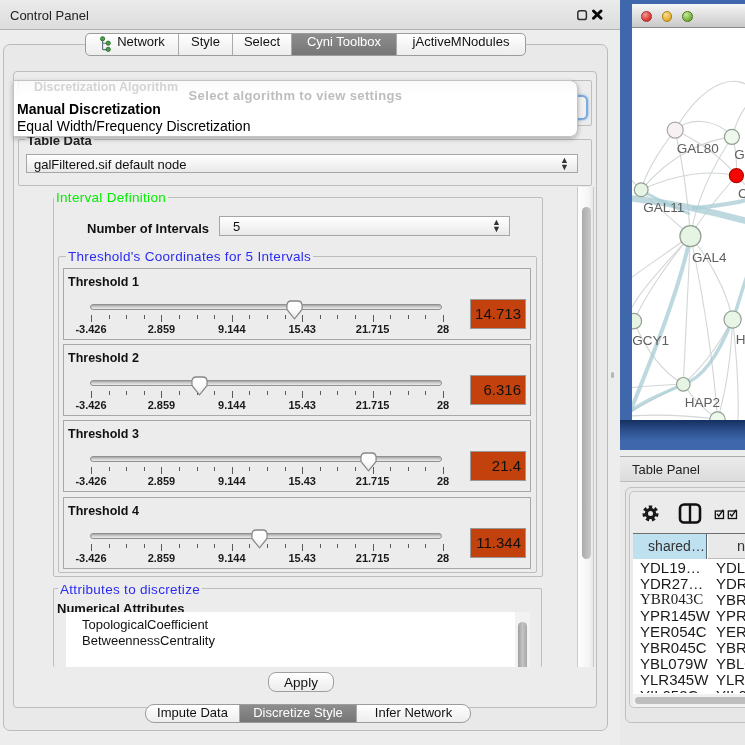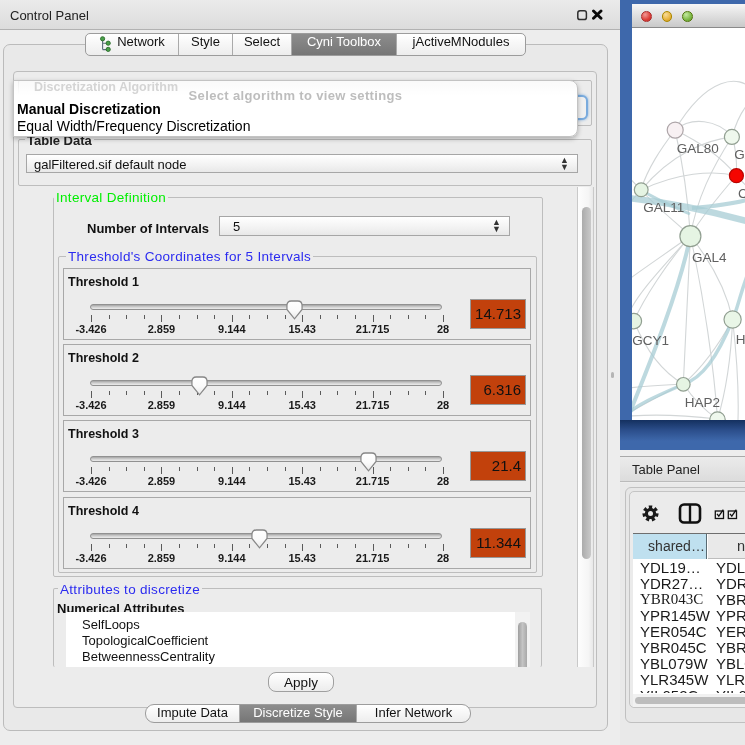--- a/index.html
+++ b/index.html
@@ -309,21 +309,20 @@
       </defs>
       <path d="M1 5.5 Q1 1 5.5 1 L12.5 1 Q17 1 17 5.5 L17 9.5 L9 18.8 L1 9.5 Z" fill="url(#g496.5)" stroke="#878787" stroke-width="1.3"></path>
     </svg>
     <div class="abs vfield" style="left:470px; top:527.5px; width:56px; height:30px;">11.344</div>
   </div>
 
 <div class="abs grpbox" style="left:53px; top:588px; width:489px; height:79px; border-bottom:none;"></div>
 <div class="abs grptitle" style="left:58px; top:581.5px; color:#2b2bf0; font-size:13.5px; letter-spacing:0.3px;">Attributes to discretize</div>
 <div class="abs" style="left:57px; top:601px; font-size:13px; font-weight:bold; color:#111;">Numerical Attributes</div>
 <div class="abs" id="attrlist">
-  <div>SelfLoops</div>
   <div>TopologicalCoefficient</div>
   <div>BetweennessCentrality</div>
 </div>
 <div class="abs" style="left:515px; top:612px; width:15px; height:55px; background:#f2f2f2;"></div>
 <div class="abs" style="left:518px; top:622px; width:9px; height:45px; background:linear-gradient(90deg,#9e9e9e,#c4c4c4 50%,#a8a8a8); border-radius:5px 5px 0 0;"></div>
 
 <div class="abs btn" style="left:268px; top:671.5px; width:66px; height:20px; line-height:19px; border-radius:8px; font-size:13.5px;">Apply</div>
 
 <div class="abs tabgrp" id="bottabs">
   <div class="tb" style="width:94px;">Impute Data</div>

